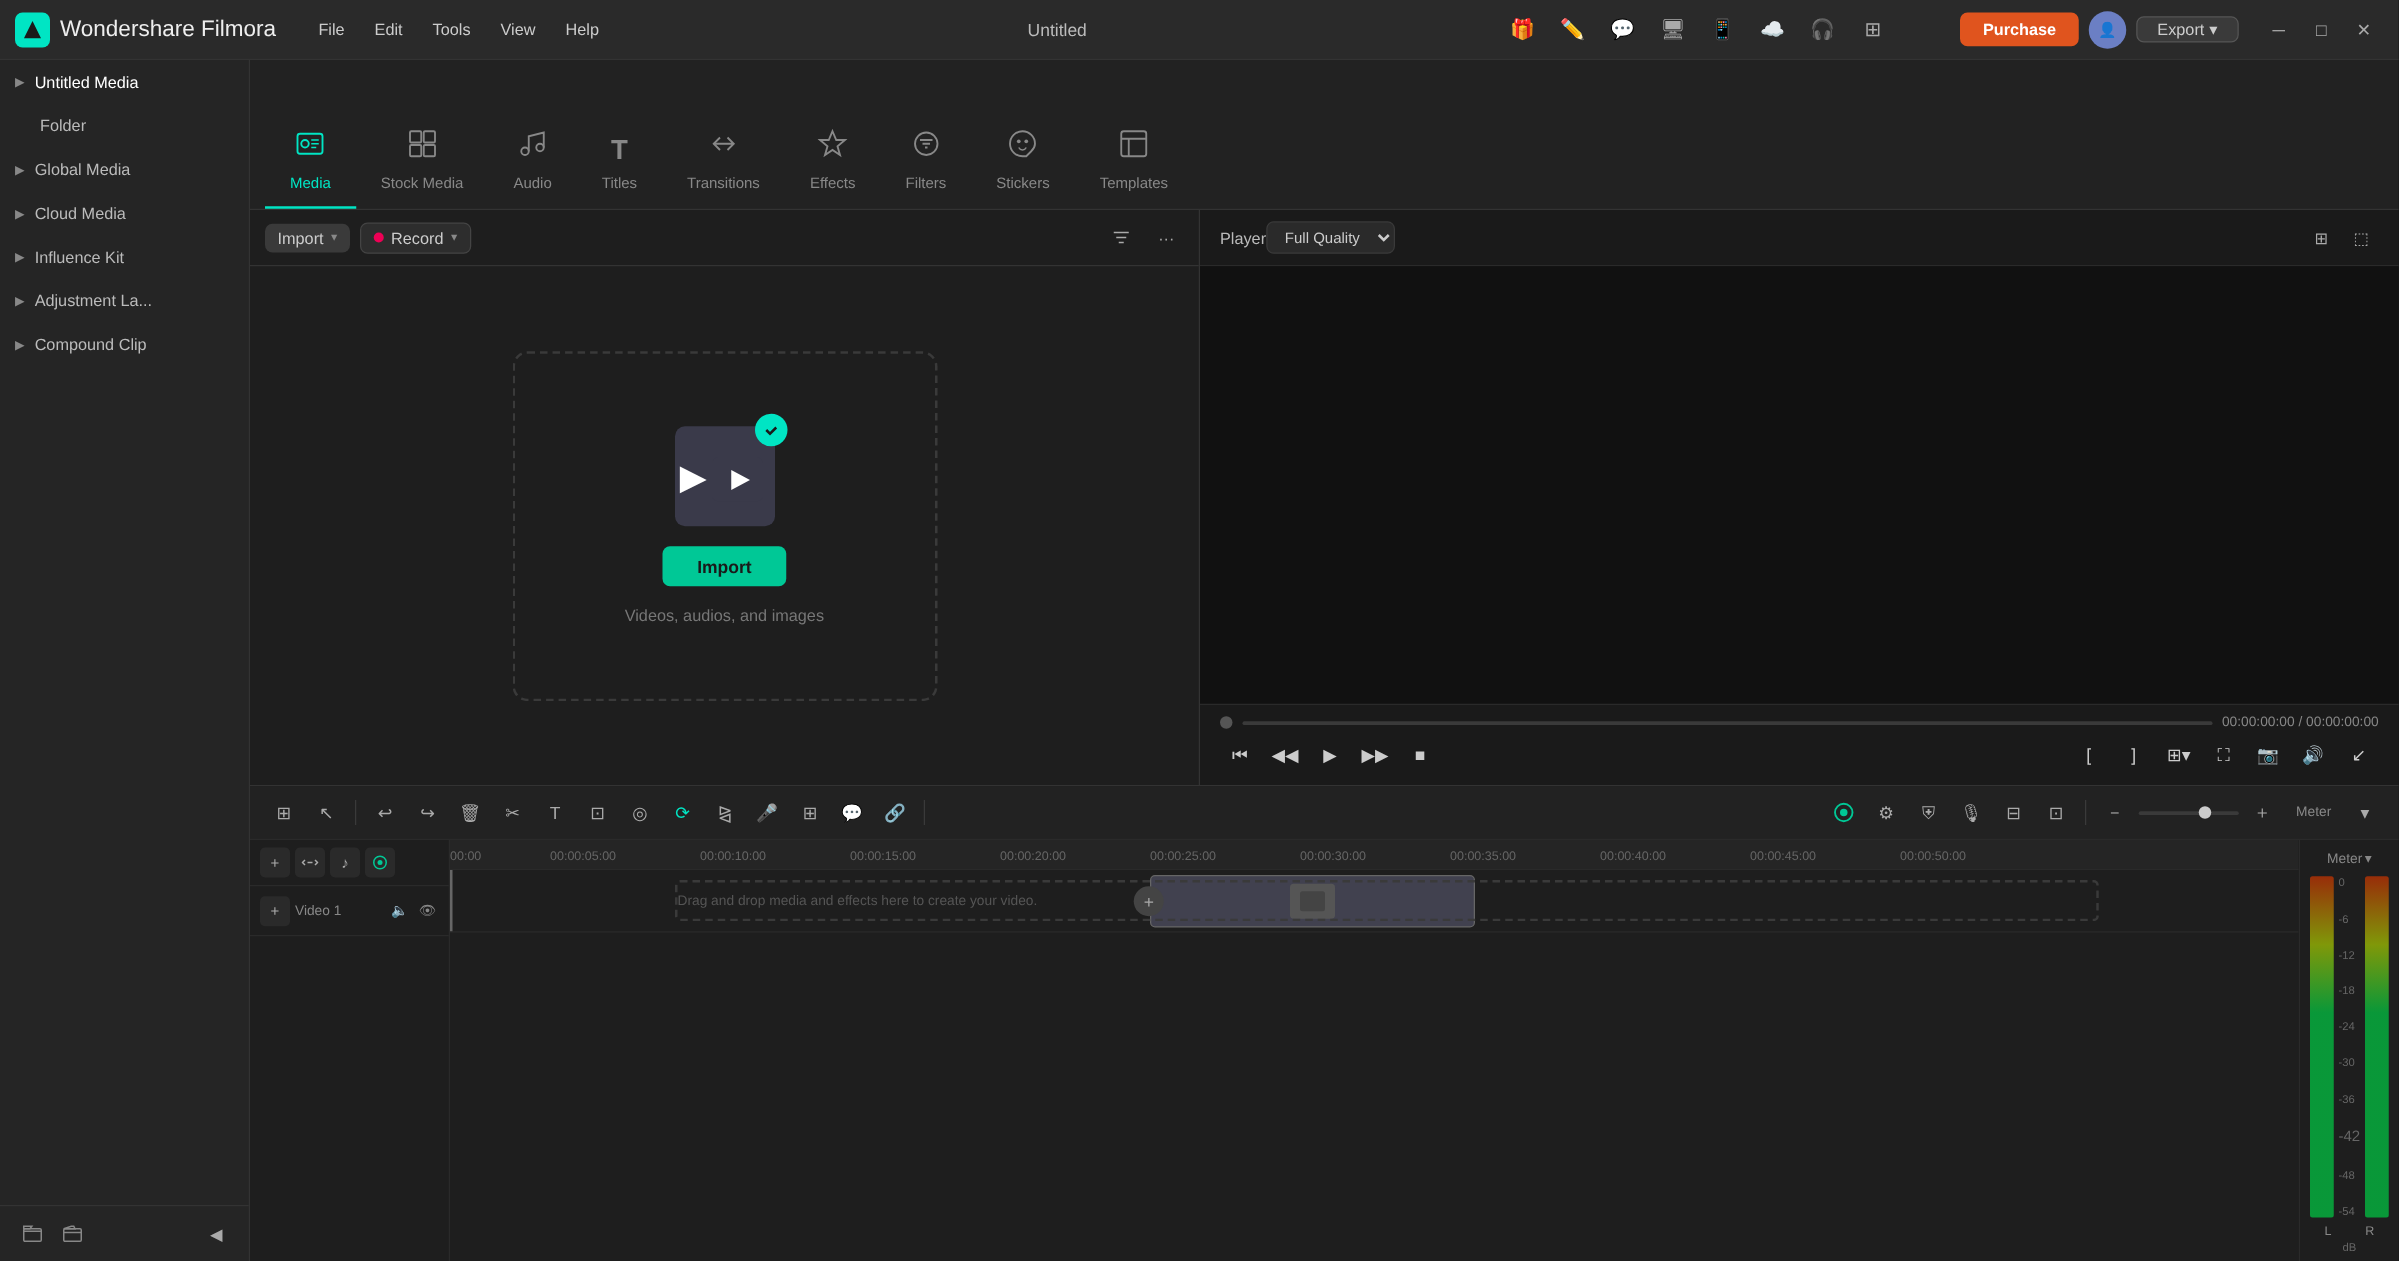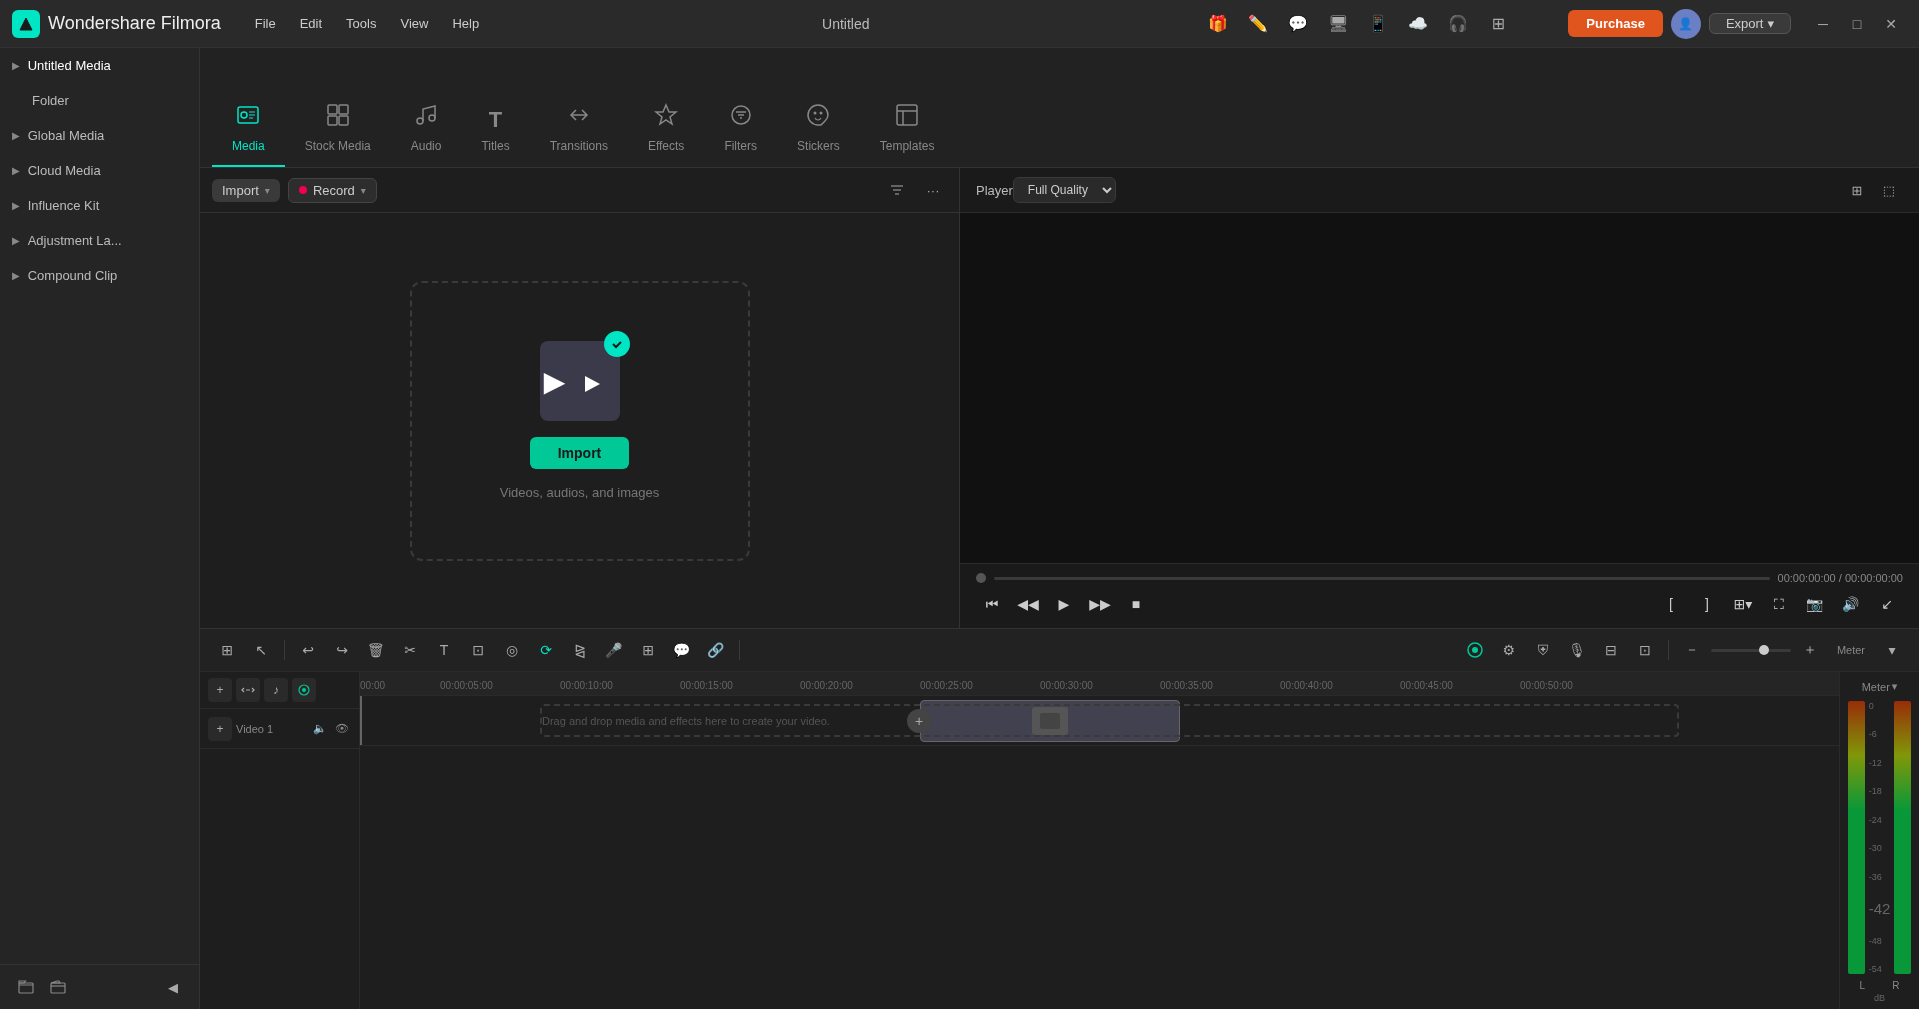--- a/index.html
+++ b/index.html
@@ -508,21 +508,21 @@
               <div style="flex:1;background:linear-gradient(to top,#00cc44 0%,#00cc44 60%,#aacc00 80%,#cc3300 100%);border-radius:2px;opacity:0.7;"></div>
             </div>
             <div style="display:flex;flex-direction:column;justify-content:space-between;padding:0 2px;">
               <span style="font-size:9px;color:#666;">0</span>
               <span style="font-size:9px;color:#666;">-6</span>
               <span style="font-size:9px;color:#666;">-12</span>
               <span style="font-size:9px;color:#666;">-18</span>
               <span style="font-size:9px;color:#666;">-24</span>
               <span style="font-size:9px;color:#666;">-30</span>
               <span style="font-size:9px;color:#666;">-36</span>
-              <span style="font-size:15px;color:#666;">-42</span>
+              <span style="font-size:12px;color:#666;">-42</span>
               <span style="font-size:9px;color:#666;">-48</span>
               <span style="font-size:9px;color:#666;">-54</span>
             </div>
             <div style="flex:1;display:flex;flex-direction:column;gap:1px;">
               <div style="flex:1;background:linear-gradient(to top,#00cc44 0%,#00cc44 60%,#aacc00 80%,#cc3300 100%);border-radius:2px;opacity:0.7;"></div>
             </div>
           </div>
           <div style="display:flex;justify-content:space-around;padding:2px;">
             <span style="font-size:10px;color:#888;">L</span>
             <span style="font-size:10px;color:#888;">R</span>

